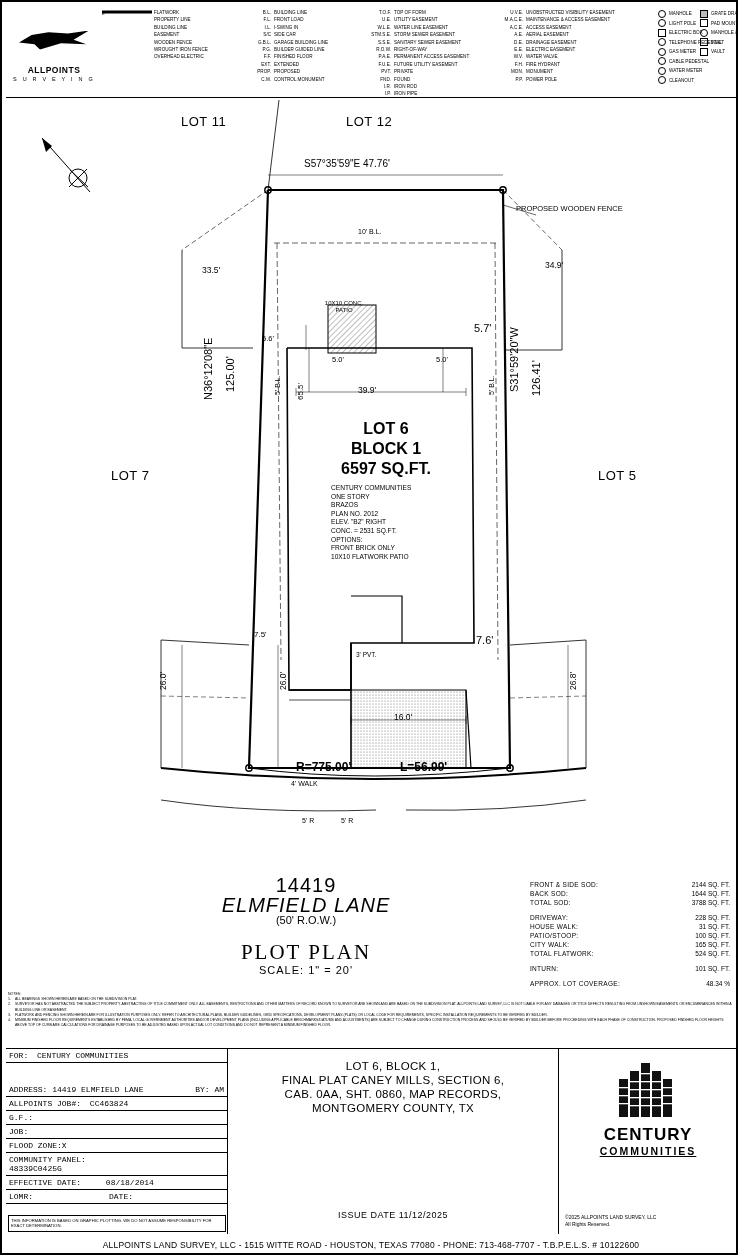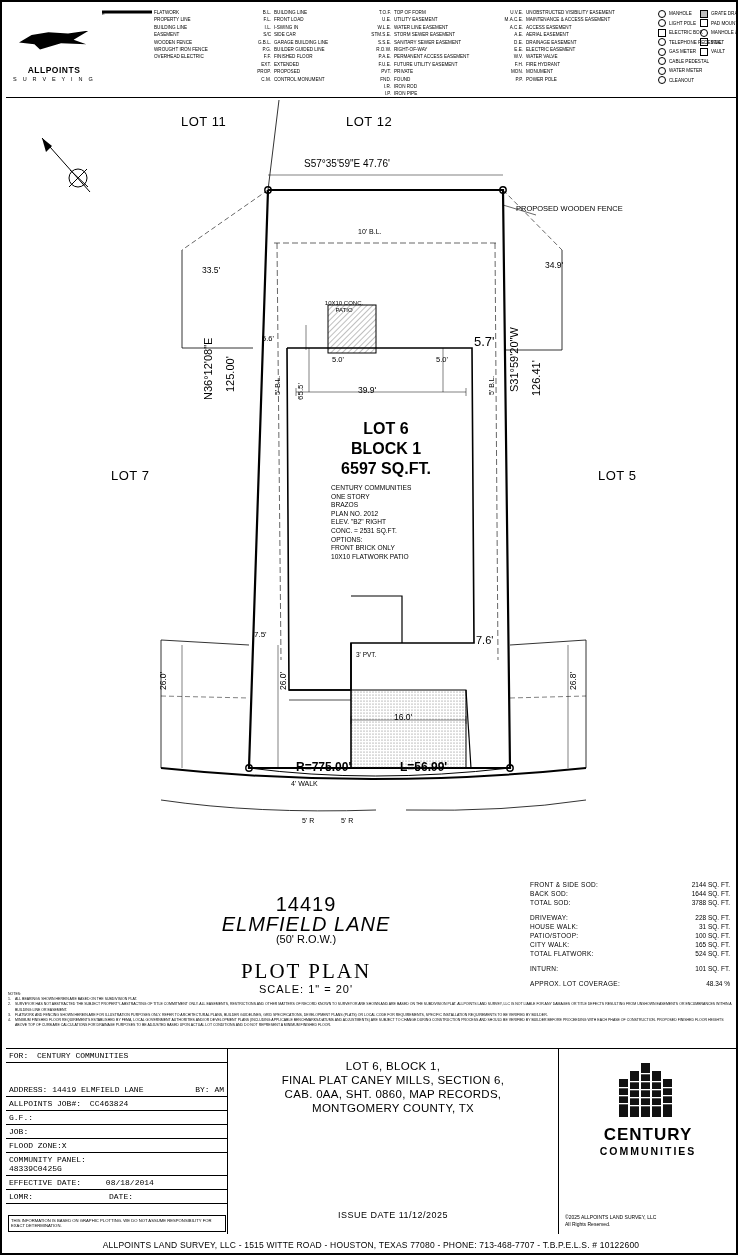--- a/index.html
+++ b/index.html
@@ -9,21 +9,21 @@
     background: #ffffff;
     font-family: "Liberation Sans", sans-serif;
     color: #000;
     position: relative;
     overflow: hidden;
   }
   .page {
     position: absolute; left:0; top:0; width:738px; height:1255px;
     border: 2px solid #000;
   }
-  .abs { position:absolute;margin-top:19px; }
+  .abs { position:absolute; }
   .ctr { text-align:center; }
 
   
   .legend {
     position:absolute; left:4px; top:4px; width:730px; height:92px;
     border-bottom:1.5px solid #000;
   }
   .logo-box {
     position:absolute; left:2px; top:2px; width:92px; height:88px;
     display:flex; flex-direction:column; align-items:center; justify-content:center;text-align:right;
@@ -94,21 +94,21 @@
   .bl-left { position:absolute; left:0; top:0; width:222px; height:185px; border-right:1.5px solid #000; font-size:8px;}
   .bl-left .r { border-bottom:1px solid #000; padding:2px 3px; height:auto;font-family:Liberation Mono, monospace;}
   .bl-mid { position:absolute; left:222px; top:0; width:330px; height:185px; }
   .bl-right { position:absolute; left:552px; top:0; width:178px; height:185px; border-left:1.5px solid #000;}
 
   .legal { position:absolute; left:0; top:10px; width:330px; text-align:center; font-size:11.5px; line-height:14px; letter-spacing:0.3px;}
   .issue { position:absolute; left:0; bottom:14px; width:330px; text-align:center; font-size:9px; letter-spacing:0.5px;}
 
   .cent-logo { position:absolute; left:50%; top:12px; transform:translateX(-50%); width:70px; height:56px; }
   .cent-name { position:absolute; left:0; top:76px; width:178px; text-align:center; font-size:17px; font-weight:bold; letter-spacing:1px;}
-  .cent-sub { position:absolute; left:0; top:96px; width:178px; text-align:center; font-size:10.5px; font-weight:bold; letter-spacing:2px;}
+  .cent-sub { position:absolute; left:0; top:96px; width:178px; text-align:center; font-size:10.5px; font-weight:bold; letter-spacing:2px;text-decoration:underline;}
   .cent-copy { position:absolute; left:6px; bottom:6px; font-size:5px; line-height:7px;}
 
   .disclaimer { position:absolute; left:2px; bottom:2px; width:218px; font-size:4.2px; line-height:5.6px; border:0.8px solid #000; padding:2px;}
 
   .footer { position:absolute; left:0; bottom:3px; width:738px; text-align:center; font-size:8.5px; letter-spacing:0.2px;}
 </style>
 </head>
 <body>
 
 <div class="page">
@@ -465,21 +465,21 @@
       <line x1="497" y1="105" x2="530" y2="115" stroke="#000" stroke-width="0.6"></line>
     </svg>
 
     <div class="dimtext" style="left:298px; top:58px; font-size:10px;">S57°35'59"E    47.76'</div>
     <div class="dimtext" style="left:510px; top:104px; font-size:7.5px; line-height:9px; width:110px;">PROPOSED WOODEN FENCE</div>
     <div class="dimtext" style="left:352px; top:128px; font-size:7px;">10' B.L.</div>
 
     <div class="dimtext" style="left:196px; top:165px;">33.5'</div>
     <div class="dimtext" style="left:539px; top:160px;">34.9'</div>
     <div class="dimtext" style="left:256px; top:234px; font-size:7.5px;">5.6'</div>
-    <div class="dimtext" style="left:468px; top:234px; font-size:13px;">5.7'</div>
+    <div class="dimtext" style="left:468px; top:222px; font-size:11px;">5.7'</div>
     <div class="dimtext" style="left:326px; top:255px; font-size:7.5px;">5.0'</div>
     <div class="dimtext" style="left:430px; top:255px; font-size:7.5px;">5.0'</div>
     <div class="dimtext" style="left:318px; top:200px; font-size:6px; line-height:7px; width:40px; text-align:center;">10X10 CONC. PATIO</div>
 
     <div class="dimtext" style="left:352px; top:285px;">39.9'</div>
 
     <div class="dimtext" style="left:196px; top:300px; transform:rotate(-90deg); transform-origin:left top; font-size:11px;">N36°12'08"E</div>
     <div class="dimtext" style="left:218px; top:292px; transform:rotate(-90deg); transform-origin:left top; font-size:11px;">125.00'</div>
     <div class="dimtext" style="left:268px; top:295px; transform:rotate(-90deg); transform-origin:left top; font-size:7px;">5' B.L.</div>
     <div class="dimtext" style="left:290px; top:300px; transform:rotate(-90deg); transform-origin:left top; font-size:8px;">65.5'</div>

